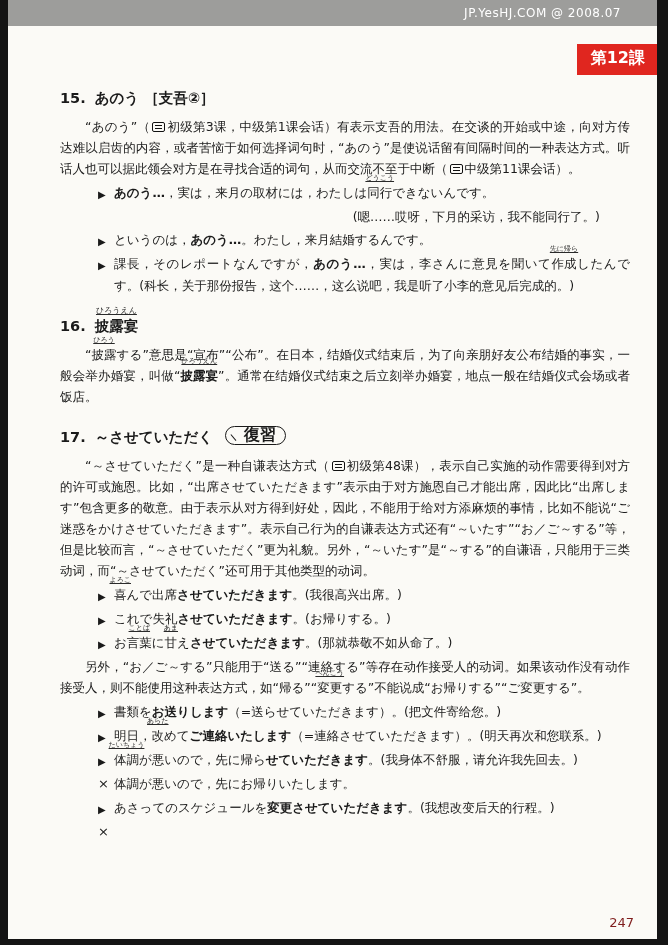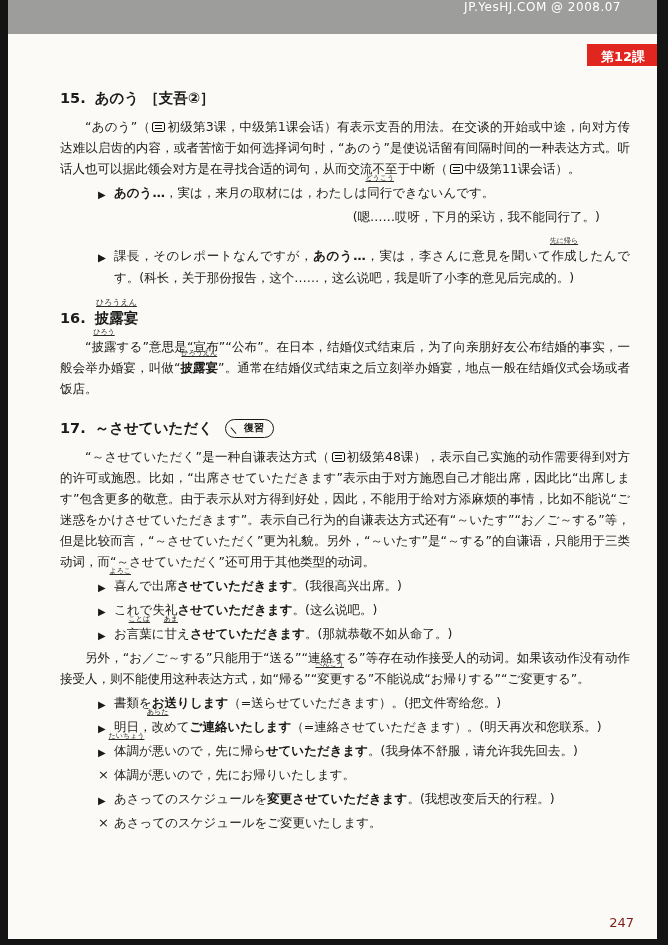--- a/index.html
+++ b/index.html
@@ -10,43 +10,43 @@
     font-family:"DejaVu Sans","Liberation Sans",sans-serif;
     overflow:hidden;
     color:#1a1a1a;
   }
   .page { position:absolute; inset:0; background:#fbfaf6; }
   .edge-left  { position:absolute; left:0; top:0; width:8px;  height:100%; background:#141414; }
   .edge-right { position:absolute; right:0; top:0; width:11px; height:100%; background:#141414; }
   .edge-bottom{ position:absolute; left:0; bottom:0; width:100%; height:6px; background:#141414; }
 
   .header-bar {
-    position:absolute; top:0; left:8px; right:11px; height:34px;
+    position:absolute; top:0; left:8px; right:11px; height:26px;
     background:#9d9d9b; color:#fff;
-    display:flex; align-items:flex-start; justify-content:flex-end;
+    display:flex; align-items:center; justify-content:flex-end;
     padding-right:36px; font-size:12px; letter-spacing:.5px;
   }
   .chapter-tab {
     position:absolute; top:44px; right:11px;
-    background:#e0261f; color:#fff; font-size:13px;
-    padding:4px 12px 0 14px; font-weight:bold;
+    background:#e0261f; color:#fff; font-size:16px;
+    padding:4px 12px 6px 14px; font-weight:bold;
   }
 
   .content {
     position:absolute; top:82px; left:60px; right:38px;
     font-size:12.5px; text-align:justify; line-height:21px;
   }
   section { margin-bottom:13px; }
   .sec-heading { font-size:14.5px; font-weight:bold; margin-bottom:7px; padding-top:6px; }
   .sec-num { margin-right:9px; }
   .para { line-height:21px; text-indent:2em; margin-bottom:3px; }
   .example { line-height:22px; margin-left:38px; padding-left:16px; position:relative; margin-bottom:2px; }
   .marker { position:absolute; left:0; top:2px; font-size:10px; }
   .marker.wrong { font-size:13px; top:0; }
-  .translation { line-height:21px; text-align:right; padding-right:30px; margin-bottom:18px; }
+  .translation { line-height:21px; text-align:right; padding-right:30px; margin-bottom:2px; }
   .b { font-weight:bold; }
   .u { text-underline-offset:2px; }
 
   
   .rb { position:relative; display:inline-block; text-indent:0; }
   .rt {
     position:absolute; top:-7px; left:50%; transform:translateX(-50%);
     font-size:7px; line-height:1; color:#2a2a2a; white-space:nowrap; font-weight:normal;text-decoration:underline;
   }
   .sec-heading .rt { top:-9px; font-size:8px; }
@@ -58,21 +58,21 @@
     vertical-align:-1px; position:relative; margin:0 2px; text-indent:0;
   }
   .icon-textbook::before {
     content:""; position:absolute; left:2px; right:2px; top:2px;
     height:1.2px; background:#111; box-shadow:0 3px 0 #111;
   }
 
   
   .review-badge {
     display:inline-block; border:1.6px solid #1a1a1a; border-radius:11px;
-    padding:0 9px 1px 18px; font-size:10px; font-weight:bold;
+    padding:0 9px 1px 18px; font-size:16px; font-weight:bold;
     margin-left:12px; position:relative; vertical-align:2px; line-height:16px;
   }
   .review-badge::before {
     content:""; position:absolute; left:6px; top:4px; width:8px; height:8px;
     border-left:1.6px solid #1a1a1a; transform:rotate(-40deg);
   }
 
   .page-number { position:absolute; right:34px; bottom:15px; font-size:13px; color:#7f1d1d; }
 </style>
 </head>
@@ -88,37 +88,37 @@
   </div>
 
   <div class="chapter-tab">第12課</div>
 
   <div class="content" id="content">
       <section>
         <h2 class="sec-heading"><span class="sec-num">15.</span><span>あのう ［支吾②］</span></h2>
         <div class="para"><span>“あのう”（</span><span class="icon-textbook"></span><span>初级第3课，中级第1课会话）有表示支吾的用法。在交谈的开始或中途，向对方传达难以启齿的内容，或者苦恼于如何选择词句时，“あのう”是使说话留有间隔时间的一种表达方式。听话人也可以据此领会对方是在寻找合适的词句，从而交流不至于中断（</span><span class="icon-textbook"></span><span>中级第11课会话）。</span></div>
         <div class="example"><span class="marker">▶</span><span><span class="b">あのう…</span><span>，実は，来月の取材には，わたしは</span><span class="rb">同行<span class="rt">どうこう</span></span><span>できないんです。</span></span></div>
         <div class="translation">(嗯……哎呀，下月的采访，我不能同行了。)</div>
-        <div class="example"><span class="marker">▶</span></div>
+        <div class="example"><span class="marker">▶</span><span><span>というのは，</span><span class="b">あのう…</span><span>。わたし，来月結婚するんです。</span></span></div>
         <div class="example"><span class="marker">▶</span><span><span>課長，そのレポートなんですが，</span><span class="b">あのう…</span><span>，実は，李さんに意見を聞いて</span><span class="rb">作成<span class="rt">先に帰ら</span></span><span>したんです。(科长，关于那份报告，这个……，这么说吧，我是听了小李的意见后完成的。)</span></span></div>
       </section>
       <section>
         <h2 class="sec-heading"><span class="sec-num">16.</span><span class="rb">披露宴<span class="rt">ひろうえん</span></span></h2>
         <div class="para"><span>“</span><span class="rb">披露<span class="rt">ひろう</span></span><span>する”意思是“宣布”“公布”。在日本，结婚仪式结束后，为了向亲朋好友公布结婚的事实，一般会举办婚宴，叫做“</span><span class="rb b">披露宴<span class="rt">ひろうえん</span></span><span>”。通常在结婚仪式结束之后立刻举办婚宴，地点一般在结婚仪式会场或者饭店。</span></div>
       </section>
       <section>
         <h2 class="sec-heading"><span class="sec-num">17.</span><span>～させていただく</span><span class="review-badge">復習</span></h2>
         <div class="para"><span>“～させていただく”是一种自谦表达方式（</span><span class="icon-textbook"></span><span>初级第48课），表示自己实施的动作需要得到对方的许可或施恩。比如，“出席させていただきます”表示由于对方施恩自己才能出席，因此比“出席します”包含更多的敬意。由于表示从对方得到好处，因此，不能用于给对方添麻烦的事情，比如不能说“ご迷惑をかけさせていただきます”。表示自己行为的自谦表达方式还有“～いたす”“お／ご～する”等，但是比较而言，“～させていただく”更为礼貌。另外，“～いたす”是“～する”的自谦语，只能用于三类动词，而“～させていただく”还可用于其他类型的动词。</span></div>
         <div class="example"><span class="marker">▶</span><span><span class="rb">喜<span class="rt">よろこ</span></span><span>んで出席</span><span class="b">させていただきます</span><span>。(我很高兴出席。)</span></span></div>
-        <div class="example"><span class="marker">▶</span><span><span>これで失礼</span><span class="b">させていただきます</span><span>。(这么说吧。)</span></span></div>
+        <div class="example"><span class="marker">▶</span><span><span>これで失礼</span><span class="b">させていただきます</span><span>。(お帰りする。)</span></span></div>
         <div class="example"><span class="marker">▶</span><span><span>お</span><span class="rb">言葉<span class="rt">ことば</span></span><span>に</span><span class="rb">甘<span class="rt">あま</span></span><span>え</span><span class="b">させていただきます</span><span>。(那就恭敬不如从命了。)</span></span></div>
         <div class="para"><span>另外，“お／ご～する”只能用于“送る”“連絡する”等存在动作接受人的动词。如果该动作没有动作接受人，则不能使用这种表达方式，如“帰る”“</span><span class="rb">変更<span class="rt">へんこう</span></span><span>する”不能说成“お帰りする”“ご変更する”。</span></div>
         <div class="example"><span class="marker">▶</span><span><span>書類を</span><span class="b">お送りします</span><span>（=送らせていただきます）。(把文件寄给您。)</span></span></div>
         <div class="example"><span class="marker">▶</span><span><span>明日，</span><span class="rb">改<span class="rt">あらた</span></span><span>めて</span><span class="b">ご連絡いたします</span><span>（=連絡させていただきます）。(明天再次和您联系。)</span></span></div>
         <div class="example"><span class="marker">▶</span><span><span class="rb">体調<span class="rt">たいちょう</span></span><span>が悪いので，先に帰ら</span><span class="b">せていただきます</span><span>。(我身体不舒服，请允许我先回去。)</span></span></div>
         <div class="example"><span class="marker wrong">×</span><span><span>体調が悪いので，先に</span><span class="u">お帰りいたします</span><span>。</span></span></div>
         <div class="example"><span class="marker">▶</span><span><span>あさってのスケジュールを</span><span class="b">変更させていただきます</span><span>。(我想改变后天的行程。)</span></span></div>
-        <div class="example"><span class="marker wrong">×</span><span><span>あさってのスケジュールを</span><span class="u">ご変更いたします</span><span>。</span></span></div>
+        <div class="example"><span class="marker wrong">×</span></div>
       </section>
     </div>
 
   <div class="page-number">247</div>
 </div>
 
 </body></html>

